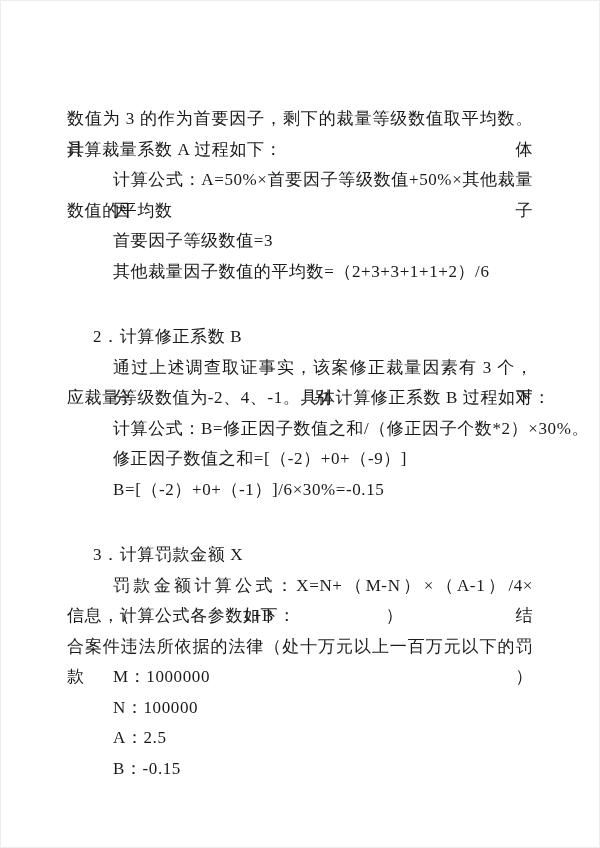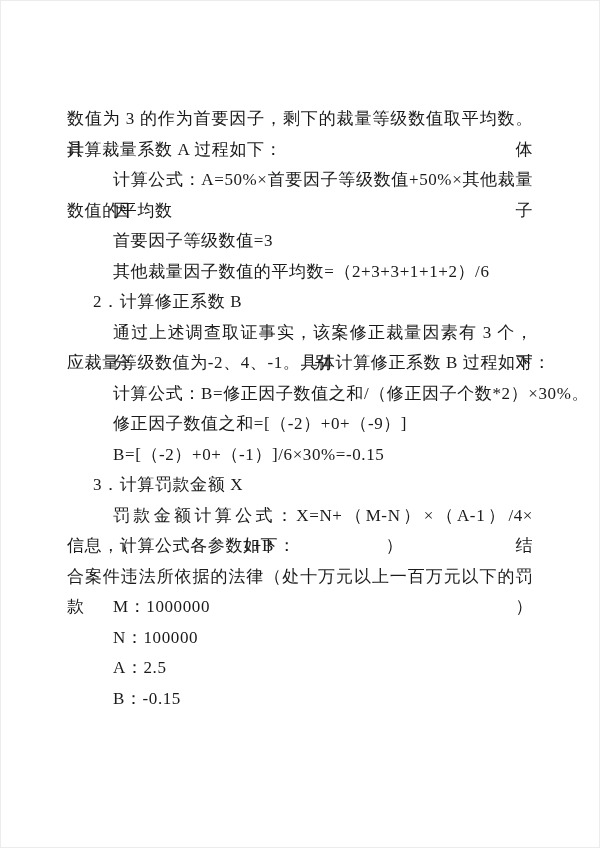--- a/index.html
+++ b/index.html
@@ -35,21 +35,21 @@
     color: #1a1a1a;
     white-space: nowrap;
     font-family: "Liberation Serif", "DejaVu Serif", serif;
   }
   .line.justify {
     white-space: normal;
     text-align: justify;
     text-align-last: justify;
   }
   .line.indent-para { padding-left: 46px; }
-  .line.indent-num  { padding-left: 26px; }
+  .line.indent-num  { padding-left: 26px; margin-top: 35px; }
 </style>
 </head>
 <body>
 
 <div class="page-frame"></div>
 
 <div class="doc-text">
     <div class="line justify">数值为 3 的作为首要因子，剩下的裁量等级数值取平均数。具体</div>
     <div class="line">计算裁量系数 A 过程如下：</div>
     <div class="line indent-para justify">计算公式：A=50%×首要因子等级数值+50%×其他裁量因子</div>

